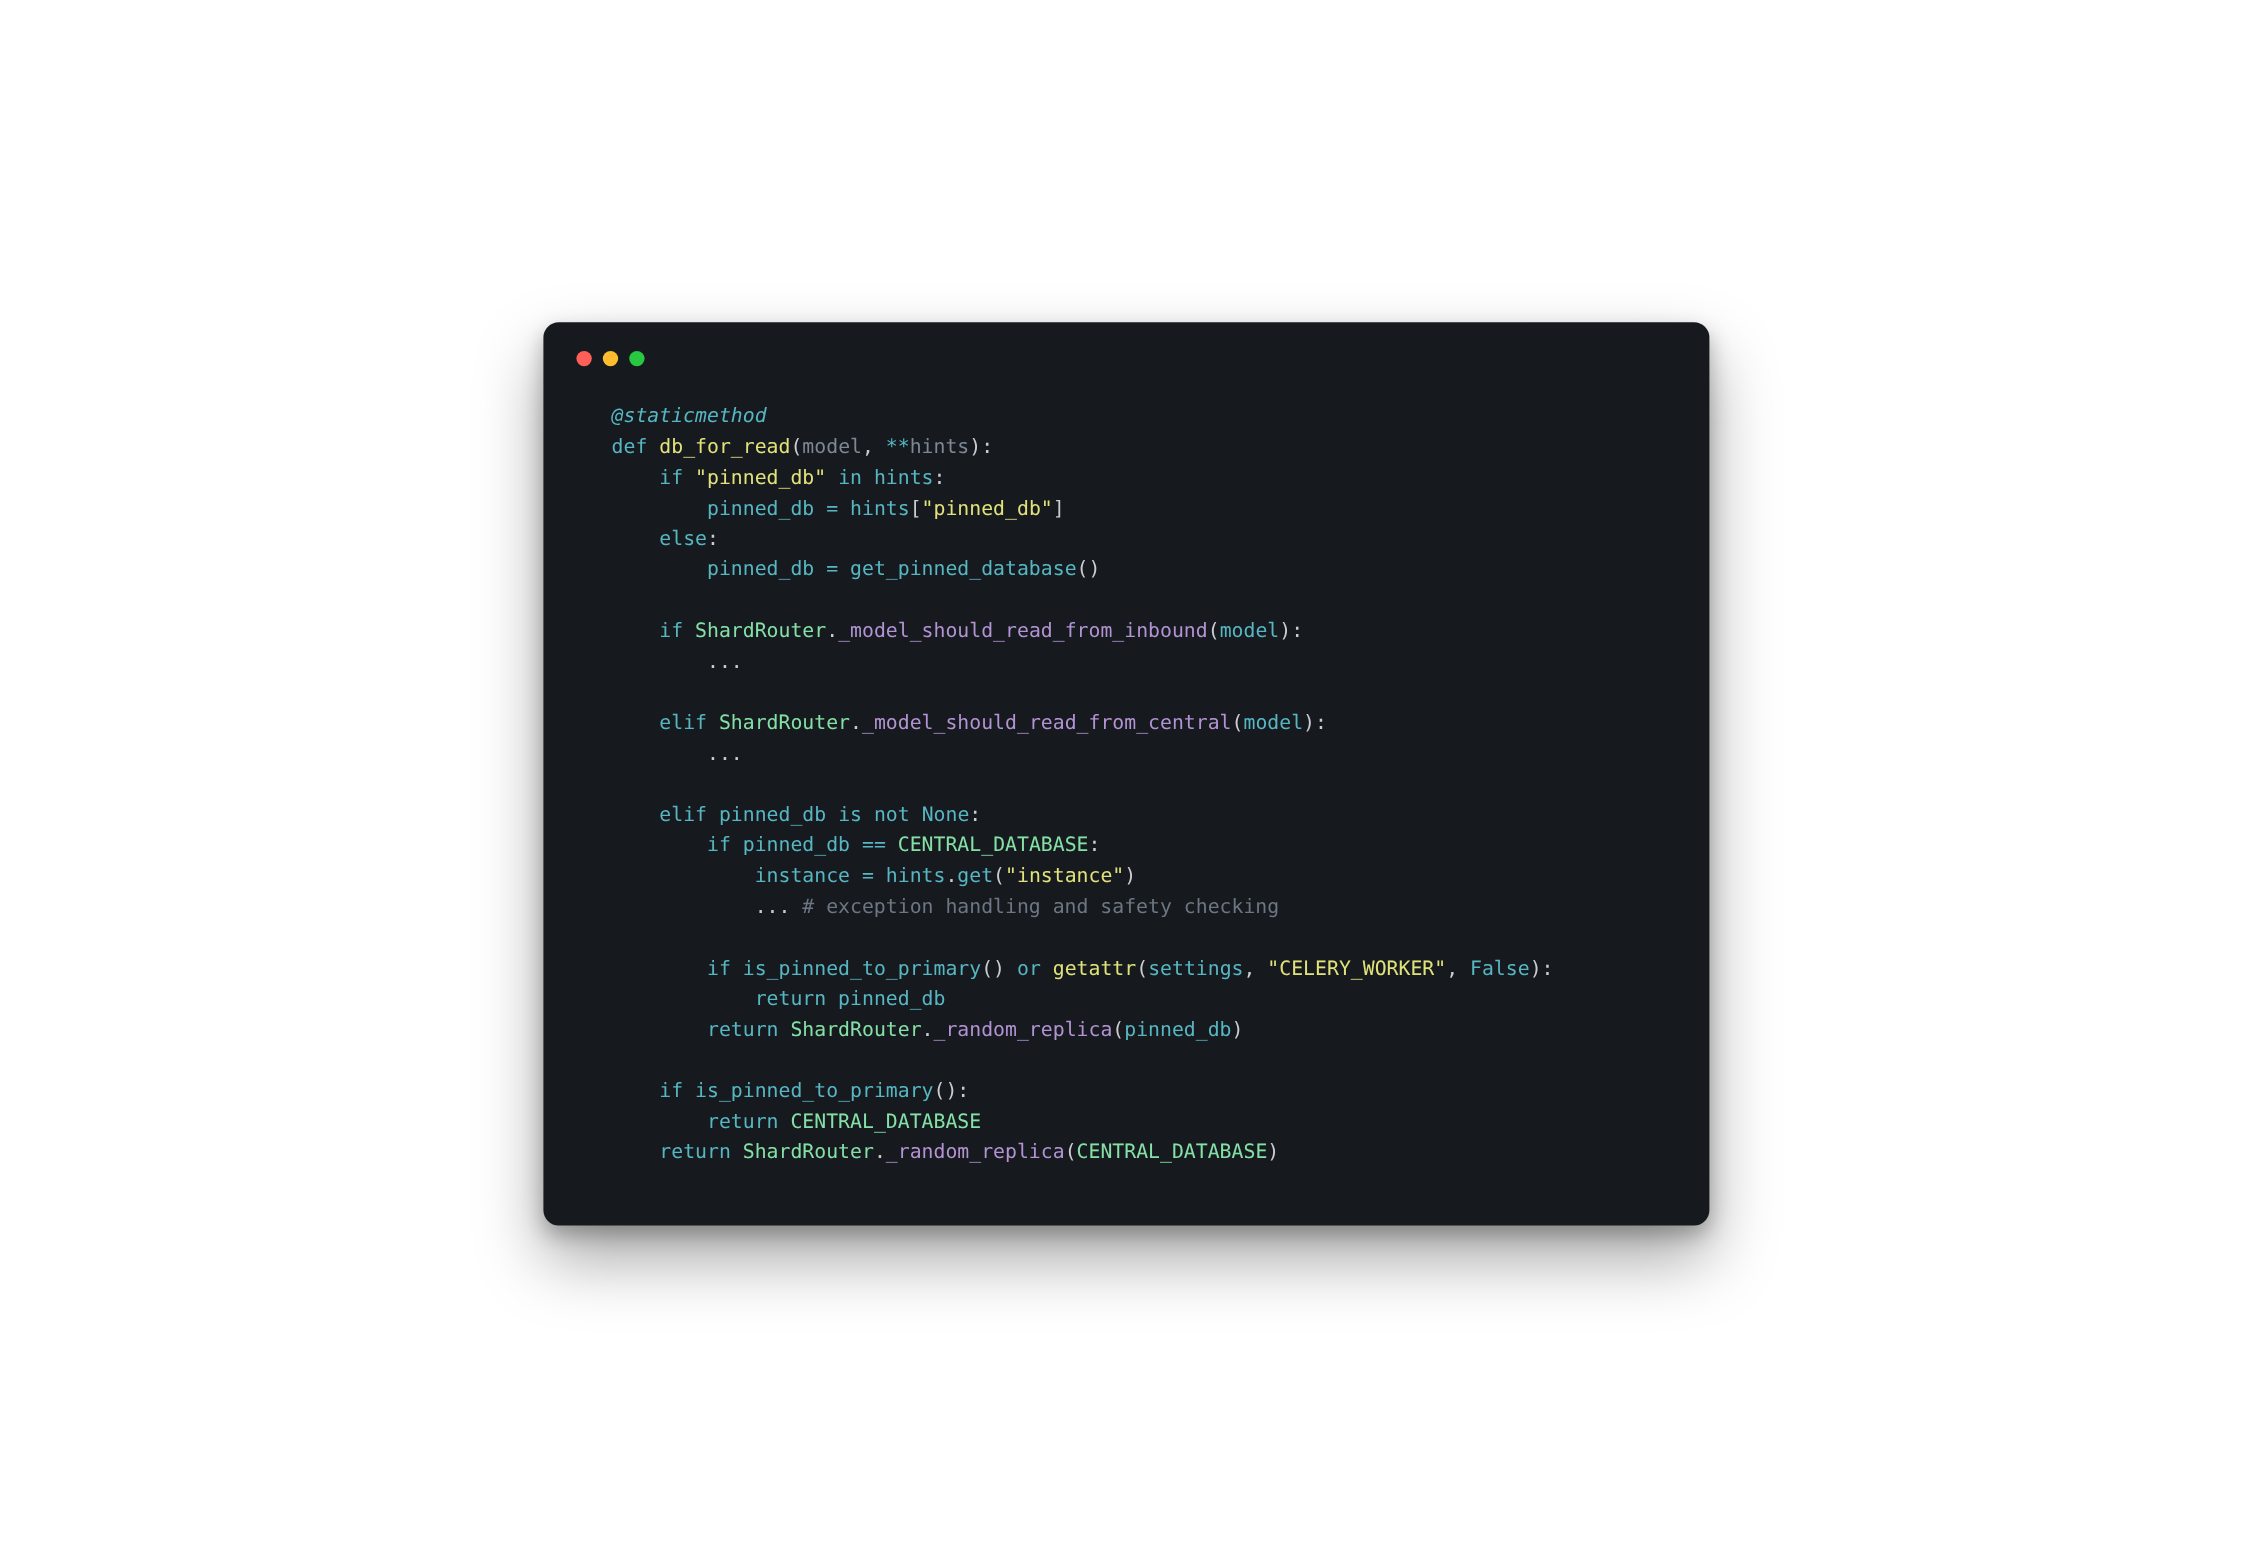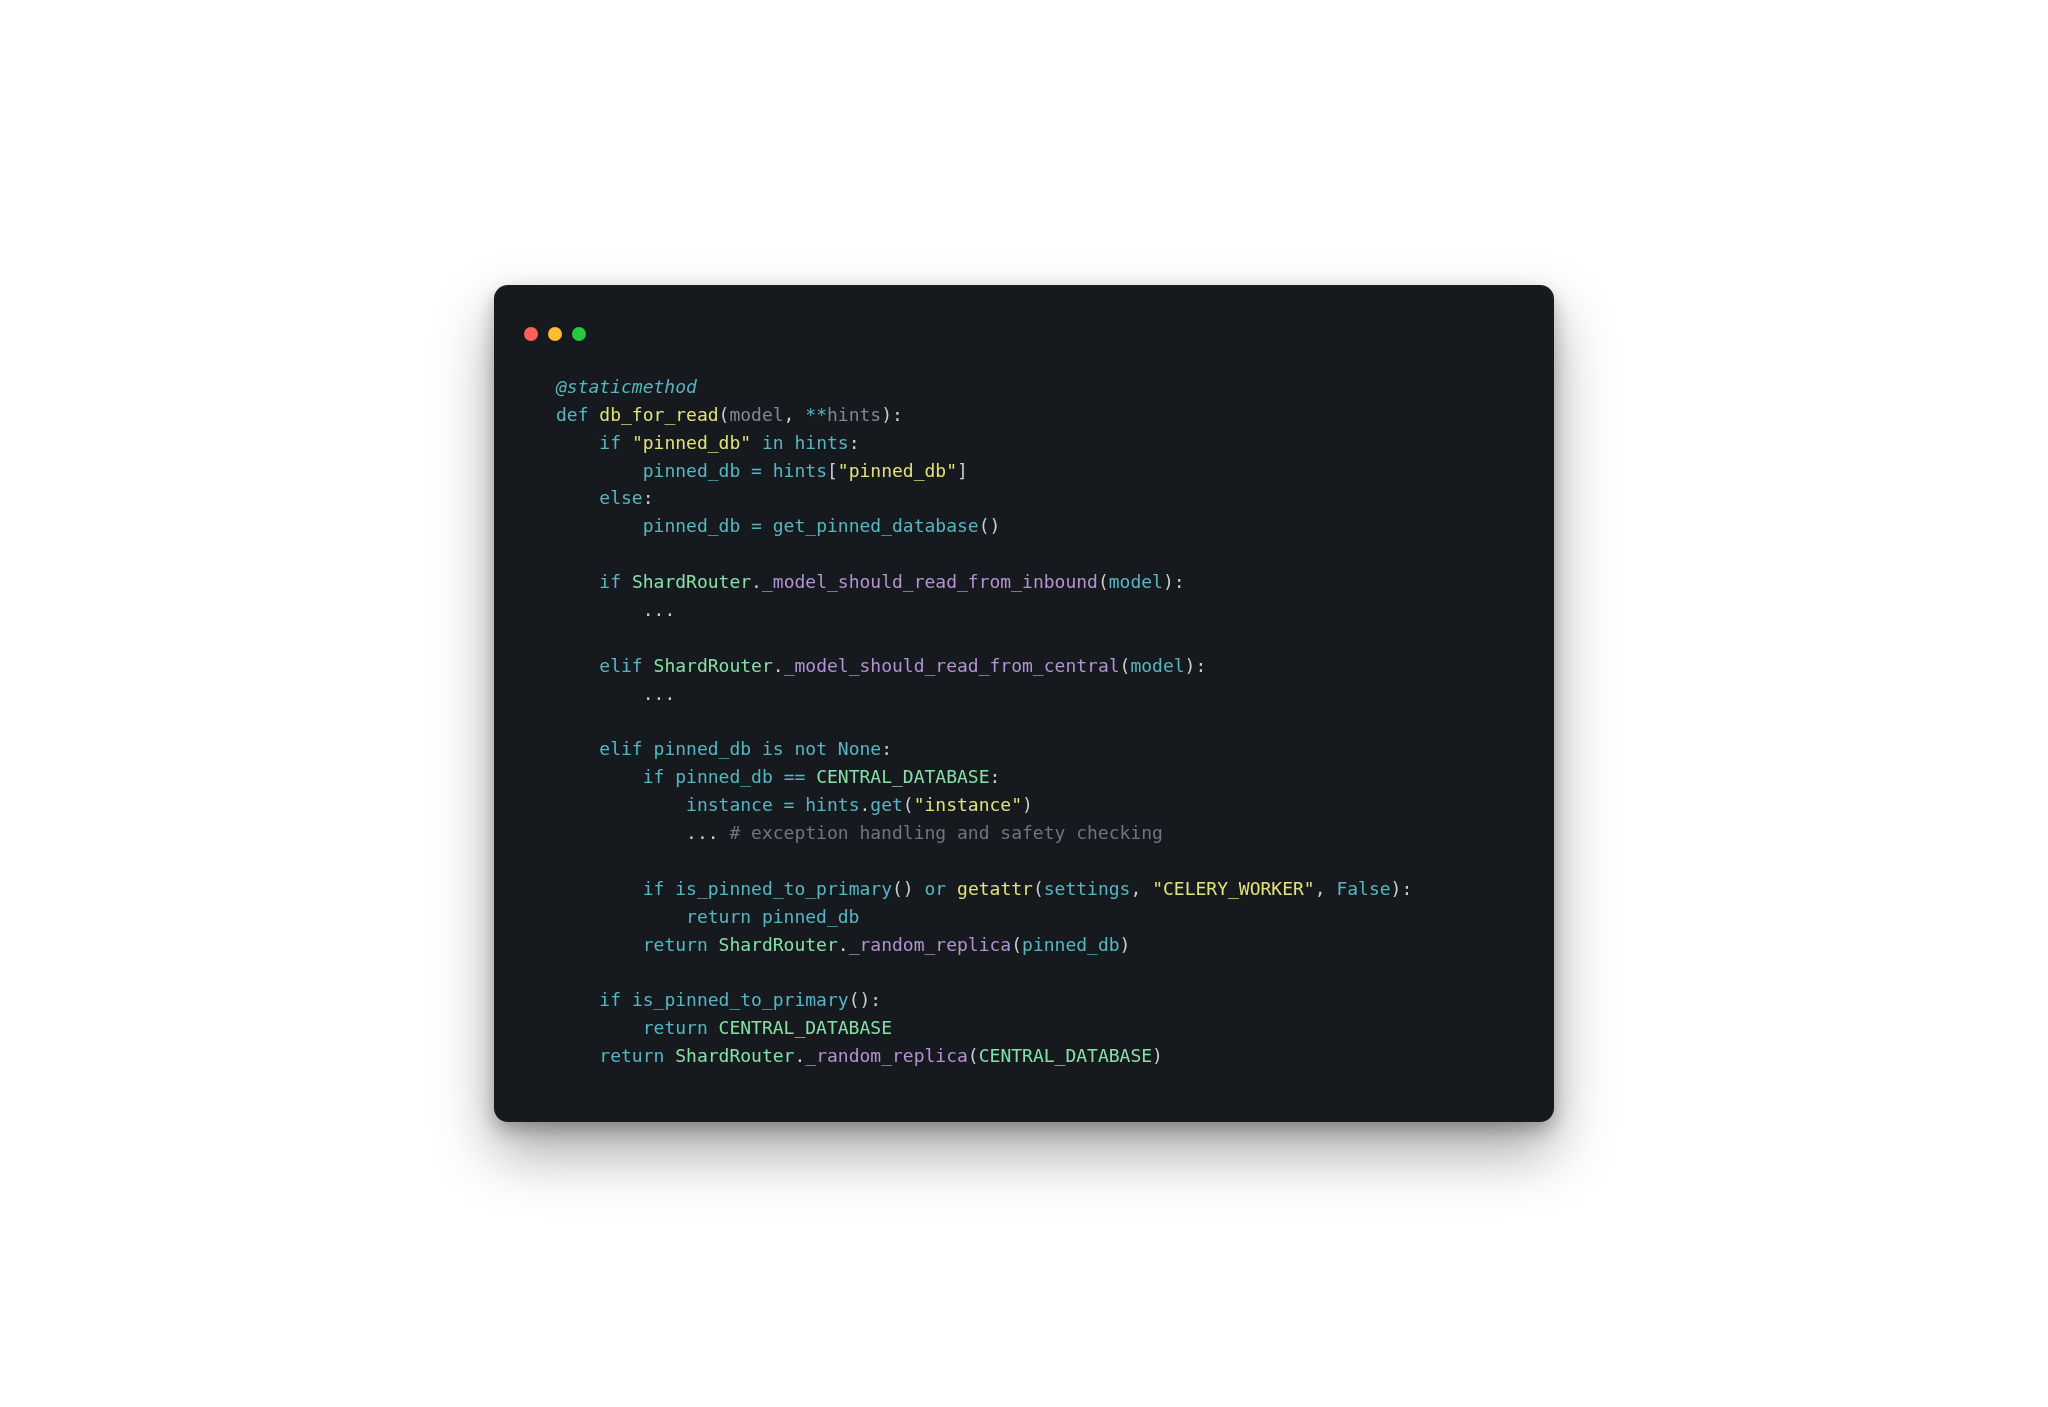--- a/index.html
+++ b/index.html
@@ -9,21 +9,21 @@
     display: flex;
     align-items: center;
     justify-content: center;
     font-family: "SF Mono", "Menlo", "Consolas", "Liberation Mono", monospace;
   }
   .window {
     width: 1060px;
     background: #161a1f;
     border-radius: 14px;
     box-shadow: 0 30px 60px rgba(0,0,0,0.35), 0 8px 18px rgba(0,0,0,0.25);
-    padding: 40px 26px 52px 26px;
+    padding: 24px 26px 52px 26px;
     position: relative;
   }
   .titlebar {
     display: flex;
     gap: 10px;
     padding: 2px 0 32px 4px;
   }
   .dot {
     width: 14px;
     height: 14px;

